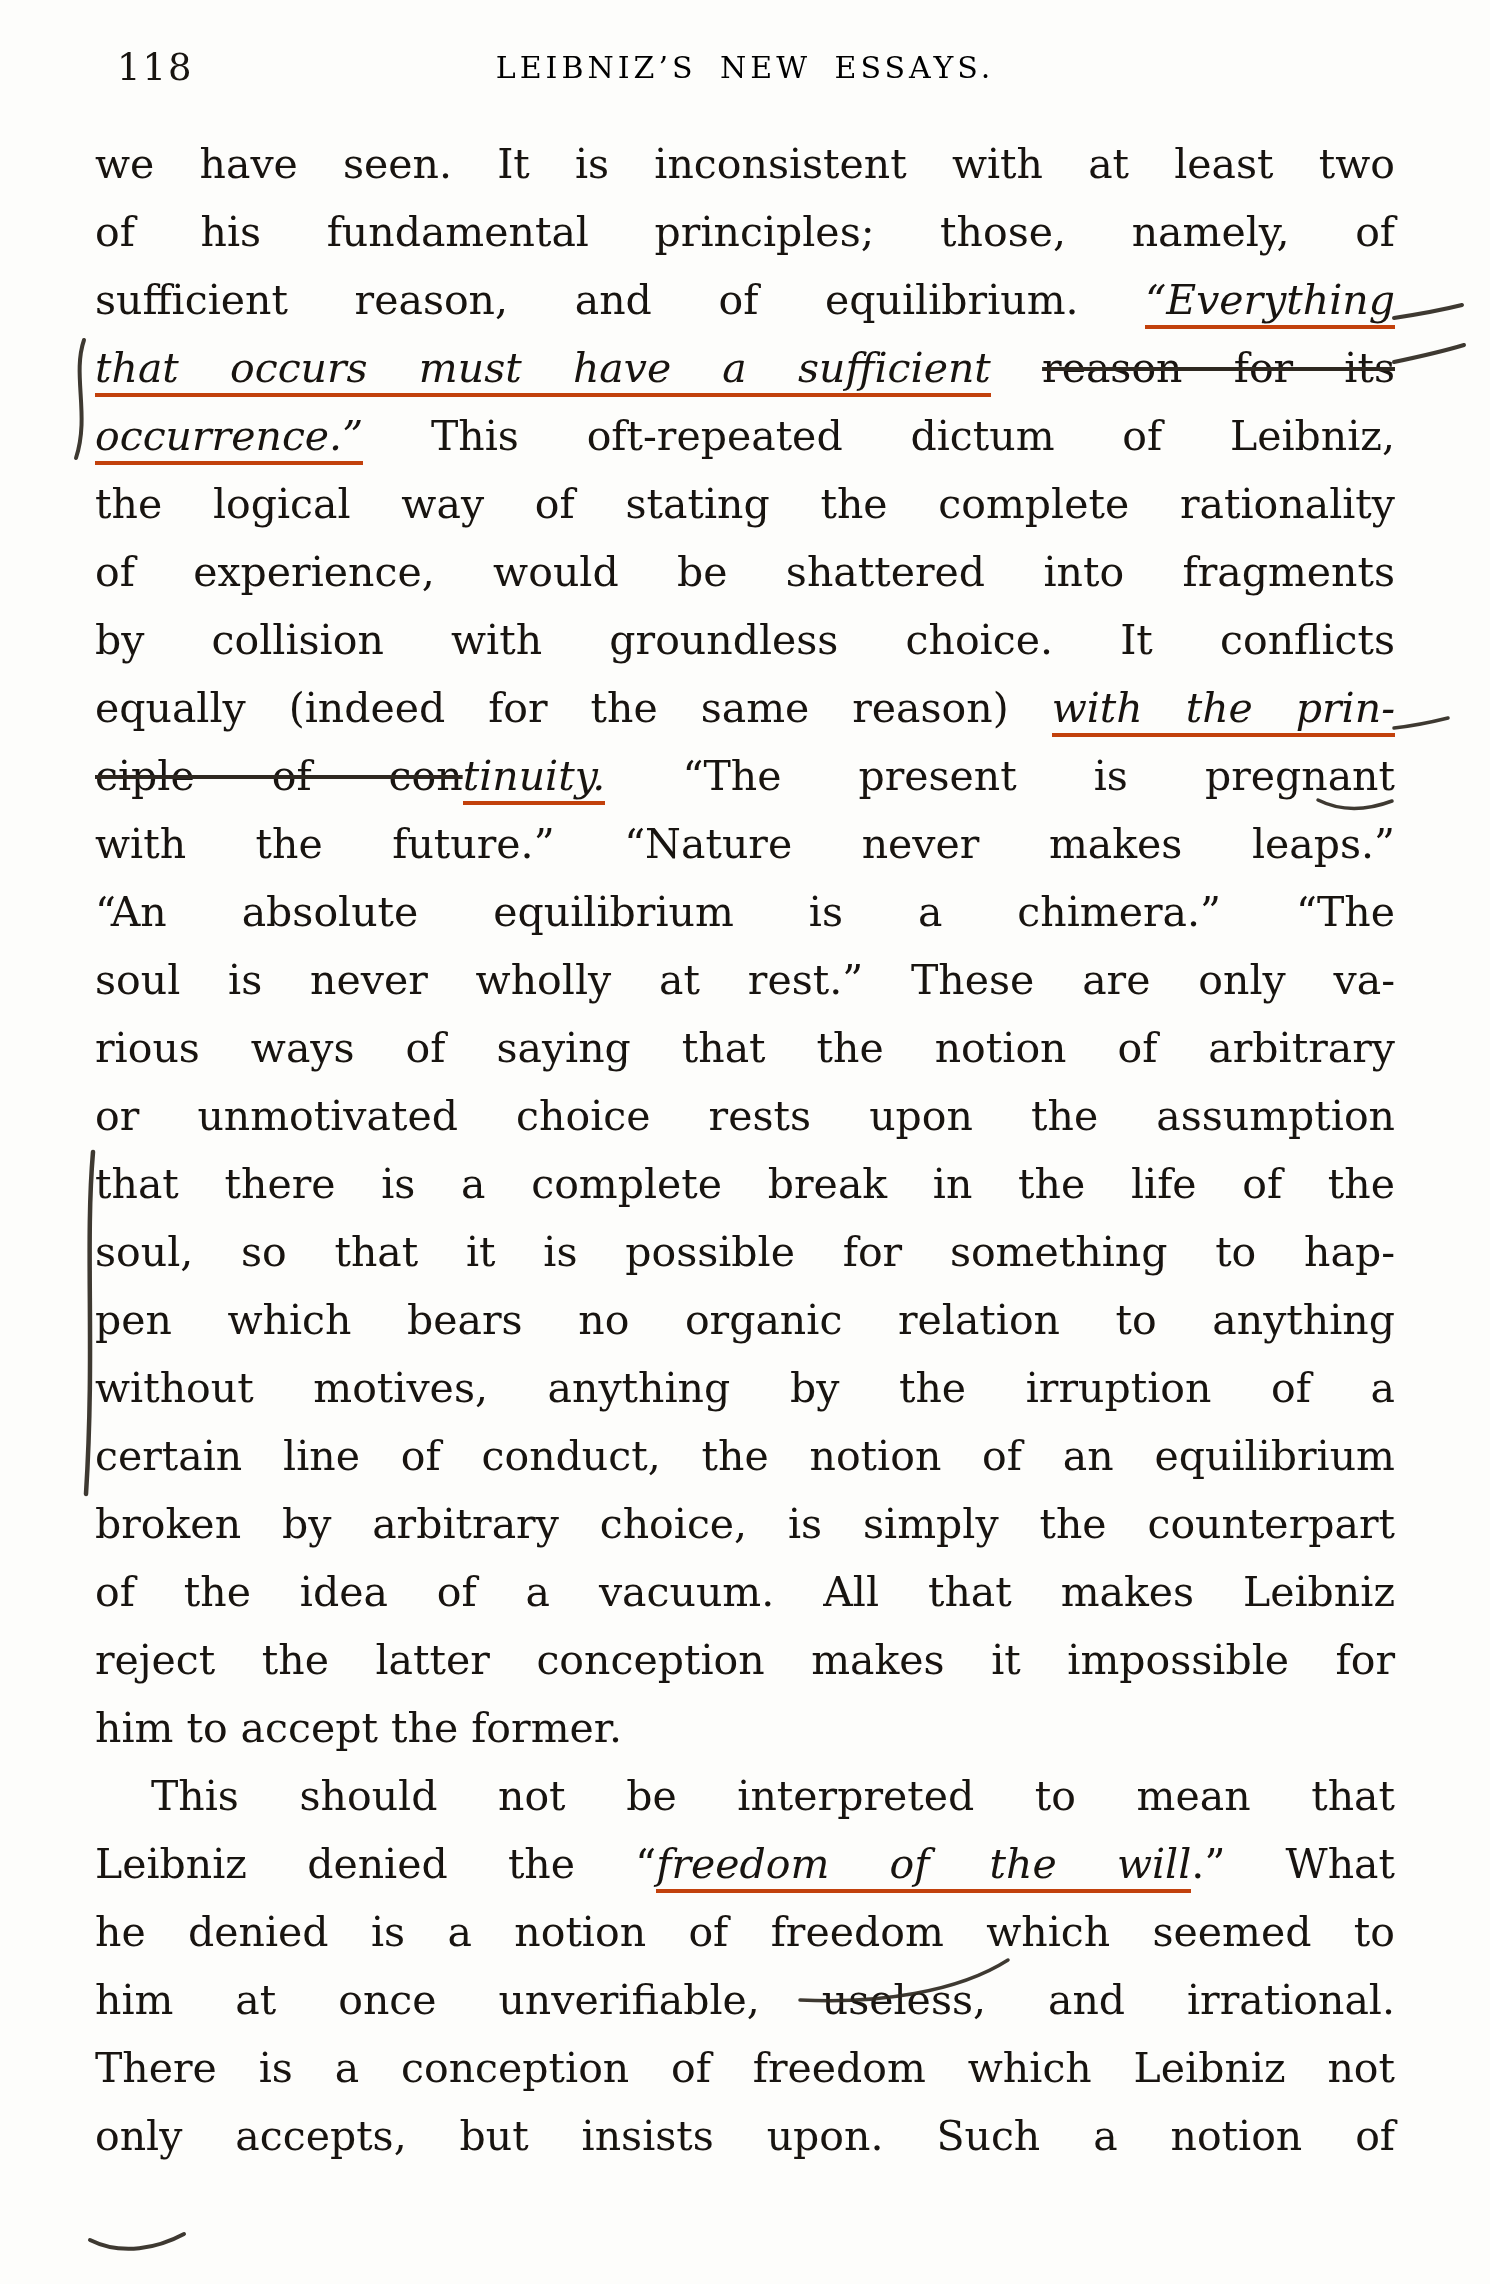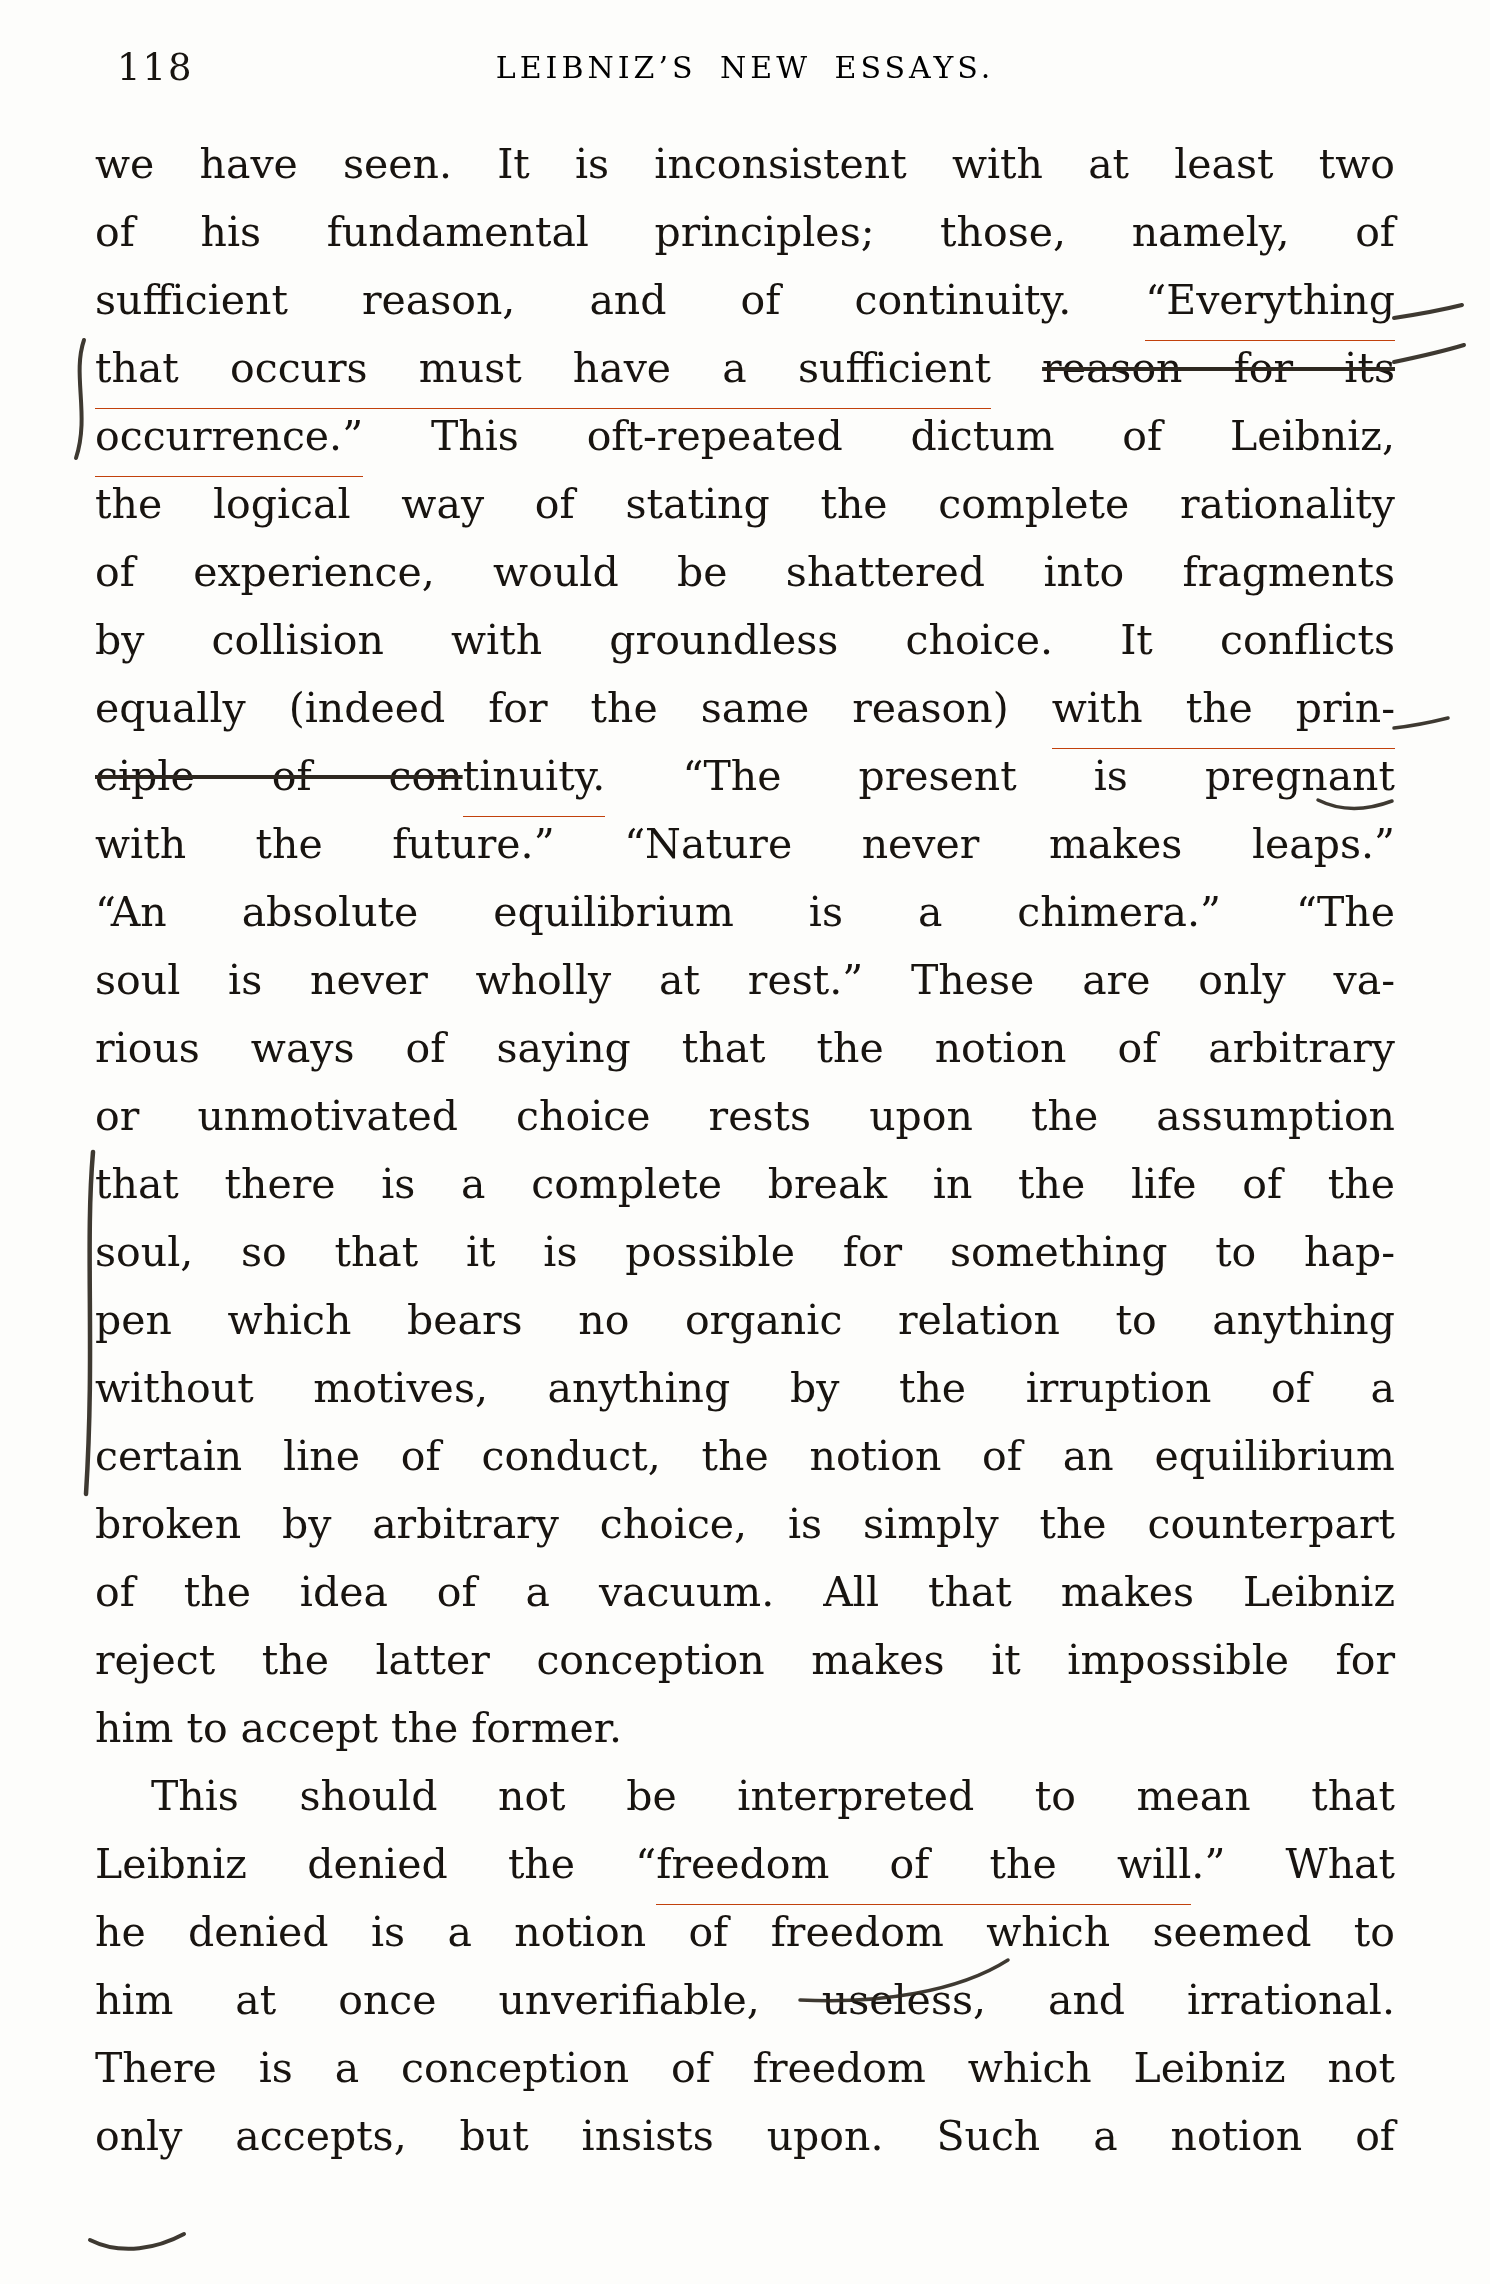--- a/index.html
+++ b/index.html
@@ -26,21 +26,21 @@
   .body-text { position:absolute; top:130px; left:95px; width:1300px; }
   .line {
     height:68px; line-height:68px;
     font-size:41px;
     text-align:justify;
     text-align-last:justify;
     white-space:normal;
   }
   .line.flush { text-align-last:left; }
   .line.indent { text-indent:56px; }
-  .mark-u { border-bottom:1px solid #c2410c; padding-bottom:16px; }
+  .mark-u { border-bottom:4px solid #c2410c; padding-bottom:1px;font-style:italic; }
   .mark-s {
     text-decoration:line-through;
     text-decoration-thickness:4px;
     text-decoration-color:#2e2820;
   }
   svg.pen-overlay {
     position:absolute; top:0; left:0;
     width:1490px; height:2284px;
     pointer-events:none;
   }
@@ -57,21 +57,21 @@
 <div class="page">
 
   <div class="header">
     <div class="page-number">118</div>
     <div class="running-title">LEIBNIZ’S NEW ESSAYS.</div>
   </div>
 
   <div class="body-text">
       <div class="line"><span>we have seen. It is inconsistent with at least two</span></div>
       <div class="line"><span>of his fundamental principles; those, namely, of</span></div>
-      <div class="line"><span>sufficient reason, and of continuity. </span><span class="mark-u">“Everything</span></div>
+      <div class="line"><span>sufficient reason, and of equilibrium. </span><span class="mark-u">“Everything</span></div>
       <div class="line"><span class="mark-u">that occurs must have a sufficient</span><span> </span><span class="mark-s">reason for its</span></div>
       <div class="line"><span class="mark-u">occurrence.”</span><span> This oft-repeated dictum of Leibniz,</span></div>
       <div class="line"><span>the logical way of stating the complete rationality</span></div>
       <div class="line"><span>of experience, would be shattered into fragments</span></div>
       <div class="line"><span>by collision with groundless choice. It conflicts</span></div>
       <div class="line"><span>equally (indeed for the same reason) </span><span class="mark-u">with the prin-</span></div>
       <div class="line"><span class="mark-s">ciple of con</span><span class="mark-u">tinuity.</span><span> “The present is pregnant</span></div>
       <div class="line"><span>with the future.” “Nature never makes leaps.”</span></div>
       <div class="line"><span>“An absolute equilibrium is a chimera.” “The</span></div>
       <div class="line"><span>soul is never wholly at rest.” These are only va-</span></div>

